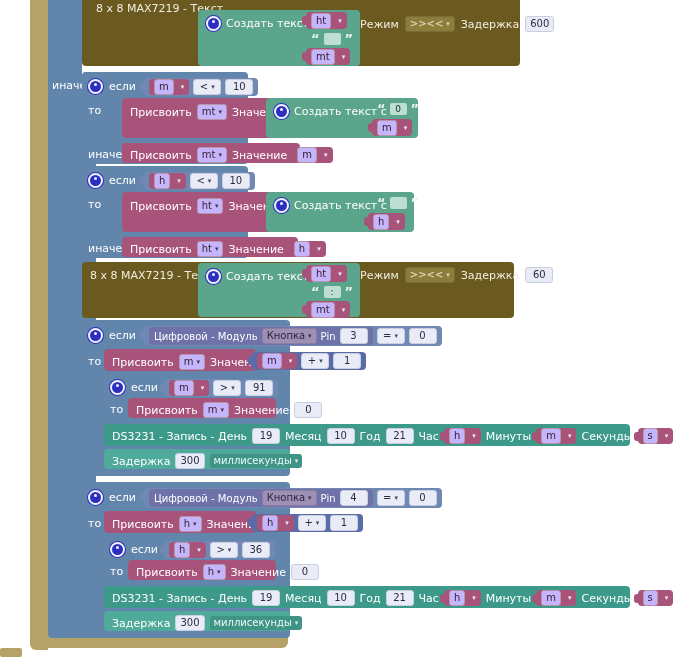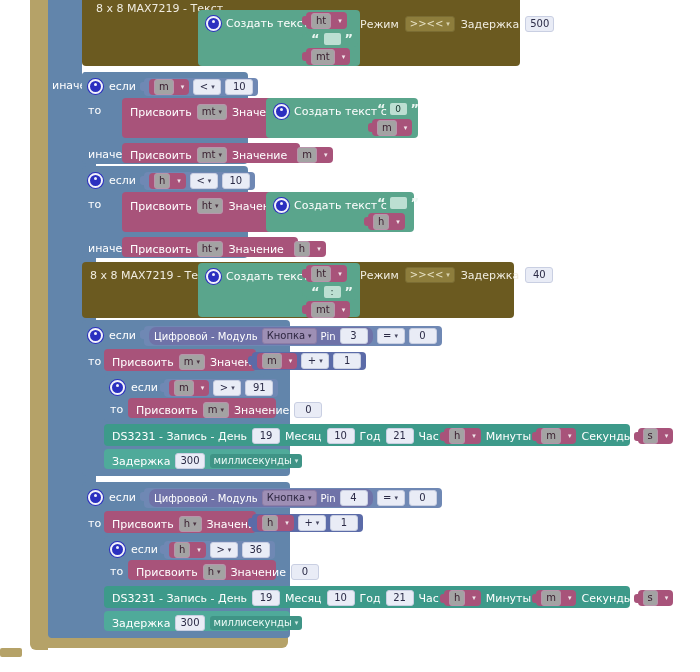--- a/index.html
+++ b/index.html
@@ -26,37 +26,37 @@
   .c-rtc2   {background:#4faa9a;}
 
   
   .field{
     display:inline-flex;align-items:center;justify-content:center;
     height:14px;padding:0 4px;border-radius:3px;
     font-size:10px;line-height:1;vertical-align:middle;
     white-space:nowrap;
   }
   .f-num{background:#e9ecf6;color:#2b2b46;border:1px solid #c9cfe2;min-width:18px;}
-  .f-drop{background:#a3a3a3;color:#3a2030;border:1px solid #b894ab;}
+  .f-drop{background:#c4b5fd;color:#3a2030;border:1px solid #b894ab;}
   .f-drop.dark{background:#9e8fb5;color:#2d2640;border-color:#8d7da6;}
   .f-drop.olive{background:#8d7d3c;color:#e8e2c4;border-color:#7a6c33;}
   .f-drop.teal{background:#3f9486;color:#eafaf6;border:none;}
   .caret{font-size:7px;margin-left:3px;opacity:.85;}
 
   
   .rep{
     position:absolute;height:17px;border-radius:4px;
     display:flex;align-items:center;padding:0 5px;gap:4px;
     font-size:10px;white-space:nowrap;
   }
   .rep.var{background:#a8537a;}
   .rep.math{background:#5b6ba8;}
   .rep.logic{background:#6f88b4;}
   .rep.text{background:#5aa58c;}
-  .rep.sensor{background:#6f72a8;border-radius:7px;}
+  .rep.sensor{background:#6f72a8;}
 
   
   .notch{
     position:absolute;left:-4px;top:4px;width:5px;height:9px;
     border-radius:3px 0 0 3px;background:inherit;
   }
 
   
   .gear{
     width:11px;height:11px;border-radius:50%;
@@ -123,21 +123,21 @@
     <span class="field f-drop">mt</span>
     <span class="caret">▾</span>
   </div>
   <div class="row" style="position:absolute;left:360px;top:16px;gap:6px;">
     <span class="txt dark">Режим</span>
     <span class="field f-drop olive">
       <span>&gt;&gt;&lt;&lt;</span>
       <span class="caret">▾</span>
     </span>
     <span class="txt dark">Задержка</span>
-    <span class="field f-num">500</span>
+    <span class="field f-num">600</span>
   </div>
 
   <div class="blk c-ctrl" style="left:82px;top:72px;width:166px;height:92px;"></div>
   <div class="row" style="position:absolute;left:88px;top:79px;gap:6px;">
     <span class="gear">
         <i></i>
       </span>
     <span class="txt">если</span>
   </div>
   <div class="rep logic" style="left:144px;top:78px;height:18px;">
@@ -289,21 +289,21 @@
     <span class="field f-drop">mt</span>
     <span class="caret">▾</span>
   </div>
   <div class="row" style="position:absolute;left:360px;top:267px;gap:6px;">
     <span class="txt dark">Режим</span>
     <span class="field f-drop olive">
       <span>&gt;&gt;&lt;&lt;</span>
       <span class="caret">▾</span>
     </span>
     <span class="txt dark">Задержка</span>
-    <span class="field f-num">40</span>
+    <span class="field f-num">60</span>
   </div>
 
   <div class="blk c-ctrl" style="left:82px;top:320px;width:208px;height:156px;"></div>
   <div class="row" style="position:absolute;left:88px;top:328px;gap:6px;">
     <span class="gear">
         <i></i>
       </span>
     <span class="txt">если</span>
   </div>
   <div class="rep logic" style="left:144px;top:326px;height:20px;">

